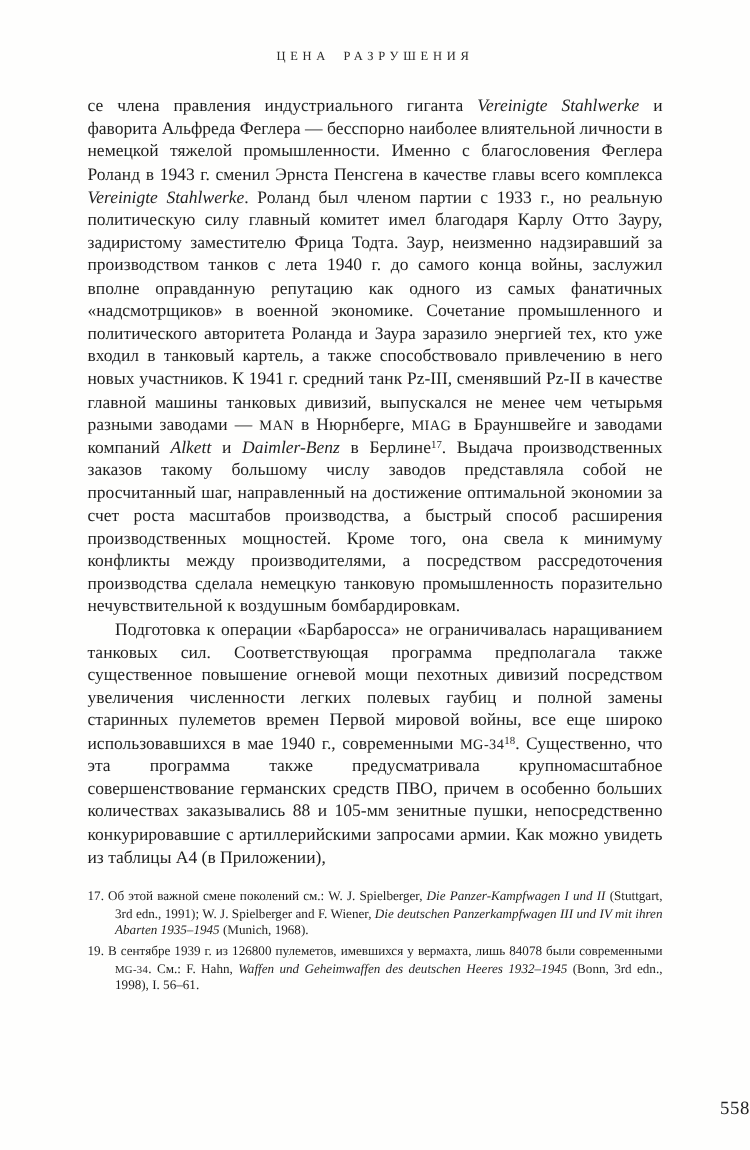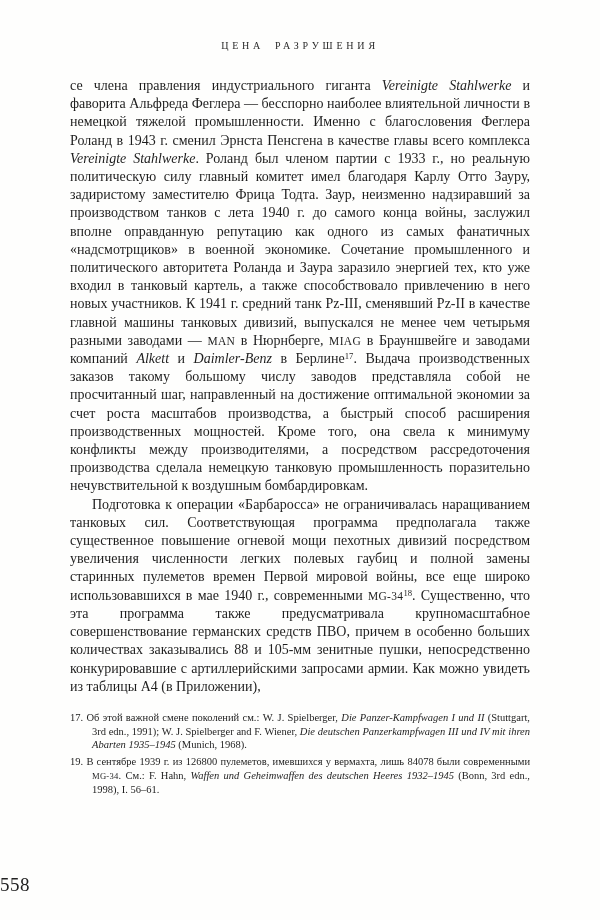--- a/index.html
+++ b/index.html
@@ -53,22 +53,22 @@
   .footnote {
     padding-left: 22px;
     text-indent: -22px;
     margin-bottom: 3px;
   }
   .page-number {
     position: absolute;
     left: 0;
     right: 0;
     bottom: 24px;
-    text-align: left;
-    font-size: 19px;
+    text-align: right;
+    font-size: 15px;
     letter-spacing: 0.5px;
     color: #222;
   }
 </style>
 </head>
 <body>
 
 <div class="page">
 
   <div class="running-header">ЦЕНА РАЗРУШЕНИЯ</div>

